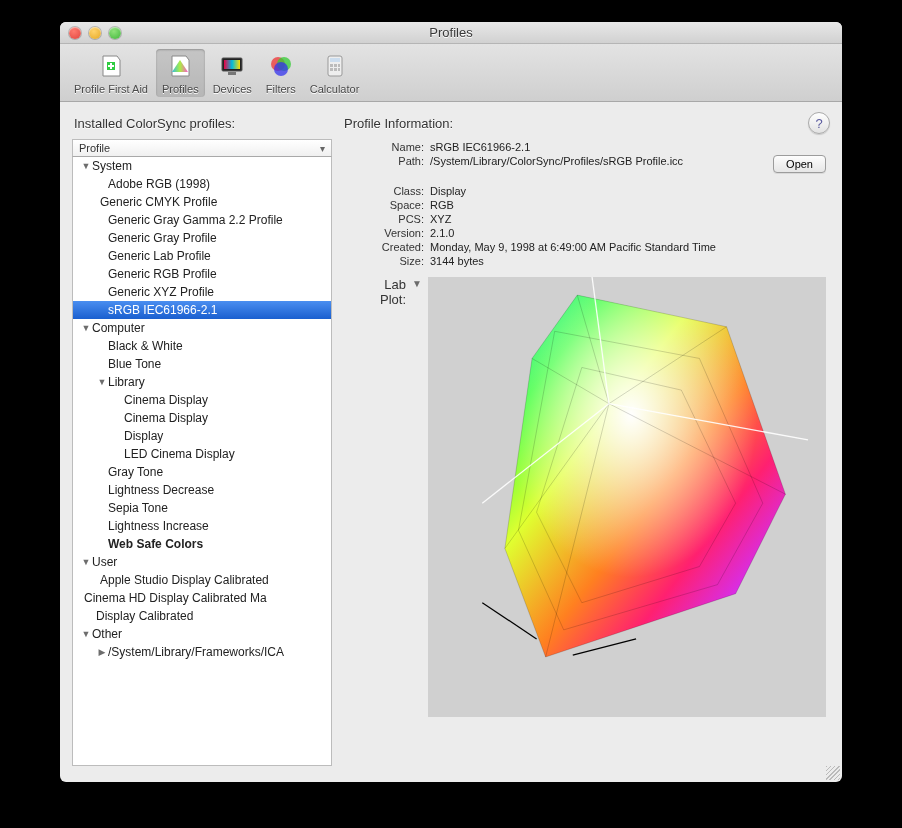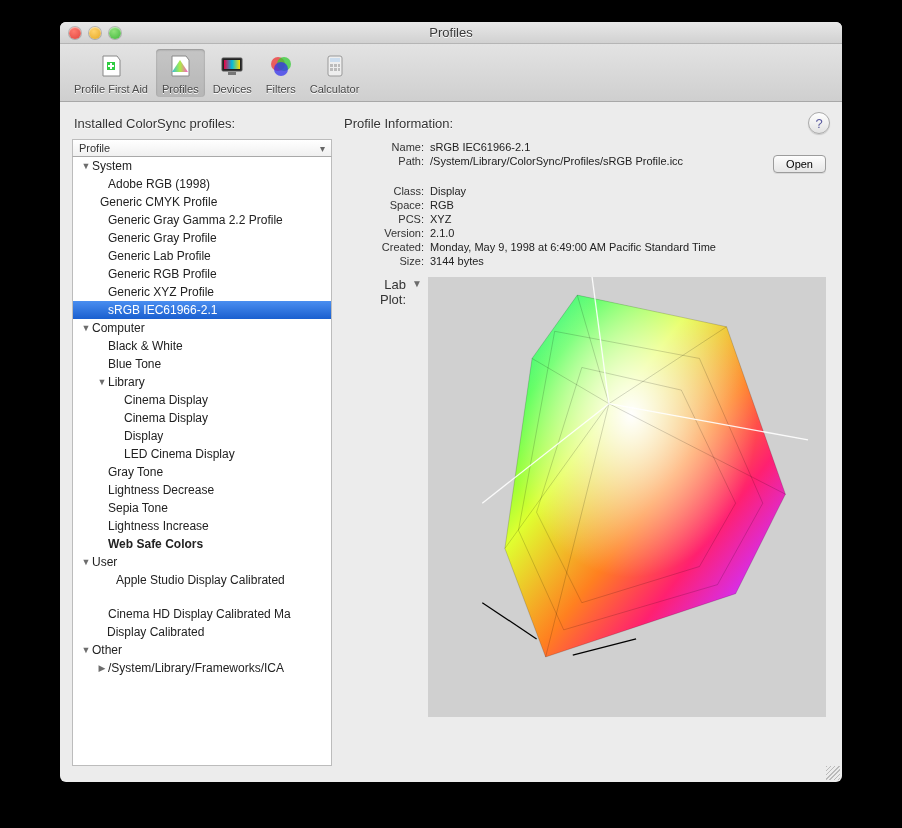--- a/index.html
+++ b/index.html
@@ -225,29 +225,29 @@
             <span>Lightness Increase</span>
           </div>
           <div class="row" style="padding-left: 24px; font-weight: bold;">
             <span style="width: 11px; display: inline-block;"></span>
             <span>Web Safe Colors</span>
           </div>
           <div class="row" style="padding-left: 8px;">
             <span class="disc">▼</span>
             <span>User</span>
           </div>
-          <div class="row" style="padding-left: 32px;">
+          <div class="row" style="padding-left: 16px;">
             <span style="width: 11px; display: inline-block;"></span>
             <span>Apple Studio Display Calibrated</span>
           </div>
-          <div class="row" style="padding-left: 24px; margin-top: 16px;">
+          <div class="row" style="">
             <span style="width: 11px; display: inline-block;"></span>
             <span>Cinema HD Display Calibrated Ma</span>
           </div>
-          <div class="row" style="padding-left: 23px;">
+          <div class="row" style="padding-left: 12px;">
             <span style="width: 11px; display: inline-block;"></span>
             <span>Display Calibrated</span>
           </div>
           <div class="row" style="padding-left: 8px;">
             <span class="disc">▼</span>
             <span>Other</span>
           </div>
           <div class="row" style="padding-left: 24px;">
             <span class="disc">▶</span>
             <span>/System/Library/Frameworks/ICA</span>

